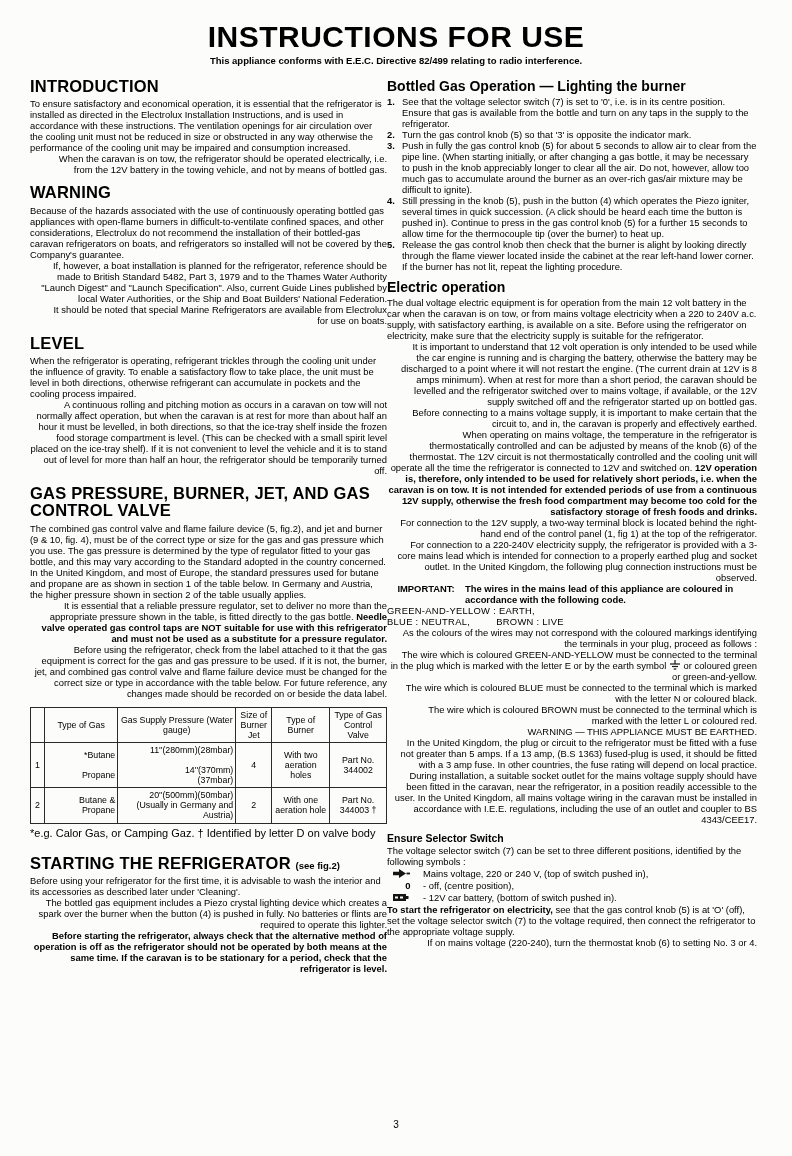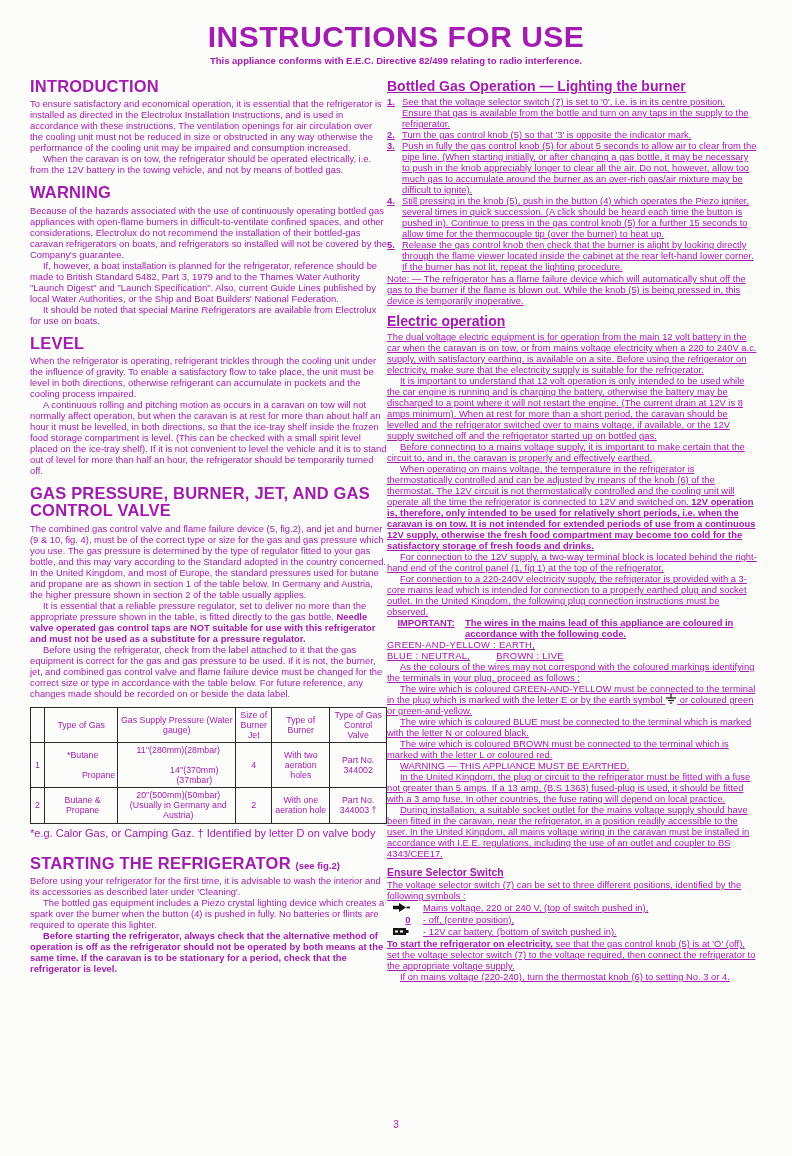--- a/index.html
+++ b/index.html
@@ -1,29 +1,29 @@
 <!DOCTYPE html>
 <html><head>
 <meta charset="utf-8">
 <style>
   * { margin:0; padding:0; box-sizing:border-box; }
   html,body { background:#e8e8e6; }
   .sheet {
     width:792px; height:1156px; margin:0 auto; position:relative;
-    background:#fcfcfa; color:#a21caf; overflow:hidden;
+    background:#fcfcfa; color:#000000; overflow:hidden;
     font-family:"Liberation Sans", sans-serif;
   }
   .header { text-align:center; padding-top:20px; }
   .title { font-size:30px; font-weight:bold; letter-spacing:0.5px; }
   .subtitle { font-size:9.5px; font-weight:bold; margin-top:1px; }
   .columns { display:flex; padding:12px 20px 0 30px; }
   .col-left { width:357px; flex:none; }
-  .col-right { width:370px; flex:none;text-decoration:underline; }
+  .col-right { width:370px; flex:none; }
   p, .step, .note, .code-line, .imp, .sym-row { font-size:9.4px; line-height:1.17; }
-  p.ind { text-indent:13px; }
+  p.ind { text-indent:13px;text-align:right; }
   .h-big { font-size:16.5px; font-weight:bold; line-height:1.05; margin:9px 0 3px; letter-spacing:0.2px; }
   .h-big.first { margin-top:0; }
   .h-suffix { font-size:9.5px; font-weight:bold; letter-spacing:0; }
   .h-right { font-size:14px; font-weight:bold; margin:7px 0 2px; }
   .h-right.first { margin-top:0; }
   .h-sub { font-size:10.5px; font-weight:bold; margin:7px 0 1px; }
   .steps { list-style:none; }
   .step { display:flex; }
   .step-num { width:15px; flex:none; font-weight:bold; }
   .step-text { flex:1; }
@@ -31,21 +31,21 @@
   .gas-table { border-collapse:collapse; margin:8px 0 2px; width:100%; font-size:8.8px; }
   .gas-table th, .gas-table td {
     border:1px solid #2a2a2a; padding:2px 2px; text-align:center;
     vertical-align:middle; line-height:1.15; font-weight:normal;
   }
   .gas-table .rnum { width:14px; padding:1px; }
   .gas-table .c-gas { width:64px; }
   .gas-table .c-press { width:118px; }
   .gas-table .c-jet { width:36px; }
   .gas-table .c-burner { width:58px;text-align:center; }
-  .gas-table .tleft { text-align:center; padding-left:5px; }
+  .gas-table .tleft { text-align:right; padding-left:5px; }
   .cell-gap { margin-top:10px;padding-left:32px; }
   .footnote { font-size:11px; margin-top:3px; }
   .imp { display:flex; font-weight:bold; }
   .imp-label { width:78px; flex:none;text-align:center; }
   .imp-text { flex:1; }
   .code-line { letter-spacing:0.3px; }
   .code-line .sp { display:inline-block; width:26px; }
   .sym-row { display:flex; padding-left:6px; margin:1px 0; }
   .sym-cell { width:30px; flex:none; display:flex; align-items:center; }
   .sym-glyph { font-size:9.5px; font-weight:bold; width:100%; text-align:center; }
@@ -146,21 +146,20 @@
           </li>
         <li class="step">
             <span class="step-num">4.</span>
             <span class="step-text">Still pressing in the knob (5), push in the button (4) which operates the Piezo igniter, several times in quick succession. (A click should be heard each time the button is pushed in). Continue to press in the gas control knob (5) for a further 15 seconds to allow time for the thermocouple tip (over the burner) to heat up.</span>
           </li>
         <li class="step">
             <span class="step-num">5.</span>
             <span class="step-text">Release the gas control knob then check that the burner is alight by looking directly through the flame viewer located inside the cabinet at the rear left-hand lower corner. If the burner has not lit, repeat the lighting procedure.</span>
           </li>
       </ol>
-      <p class="note">Note: — The refrigerator has a flame failure device which will automatically shut off the gas to the burner if the flame is blown out. While the knob (5) is being pressed in, this device is temporarily inoperative.</p>
 
       <div class="h-right">Electric operation</div>
       <p>The dual voltage electric equipment is for operation from the main 12 volt battery in the car when the caravan is on tow, or from mains voltage electricity when a 220 to 240V a.c. supply, with satisfactory earthing, is available on a site. Before using the refrigerator on electricity, make sure that the electricity supply is suitable for the refrigerator.</p>
       <p class="ind">It is important to understand that 12 volt operation is only intended to be used while the car engine is running and is charging the battery, otherwise the battery may be discharged to a point where it will not restart the engine. (The current drain at 12V is 8 amps minimum). When at rest for more than a short period, the caravan should be levelled and the refrigerator switched over to mains voltage, if available, or the 12V supply switched off and the refrigerator started up on bottled gas.</p>
       <p class="ind">Before connecting to a mains voltage supply, it is important to make certain that the circuit to, and in, the caravan is properly and effectively earthed.</p>
       <p class="ind"><span>When operating on mains voltage, the temperature in the refrigerator is thermostatically controlled and can be adjusted by means of the knob (6) of the thermostat. The 12V circuit is not thermostatically controlled and the cooling unit will operate all the time the refrigerator is connected to 12V and switched on. </span><strong>12V operation is, therefore, only intended to be used for relatively short periods, i.e. when the caravan is on tow. It is not intended for extended periods of use from a continuous 12V supply, otherwise the fresh food compartment may become too cold for the satisfactory storage of fresh foods and drinks.</strong></p>
       <p class="ind">For connection to the 12V supply, a two-way terminal block is located behind the right-hand end of the control panel (1, fig 1) at the top of the refrigerator.</p>
       <p class="ind">For connection to a 220-240V electricity supply, the refrigerator is provided with a 3-core mains lead which is intended for connection to a properly earthed plug and socket outlet. In the United Kingdom, the following plug connection instructions must be observed.</p>
       <div class="imp">
         <span class="imp-label">IMPORTANT:</span>

